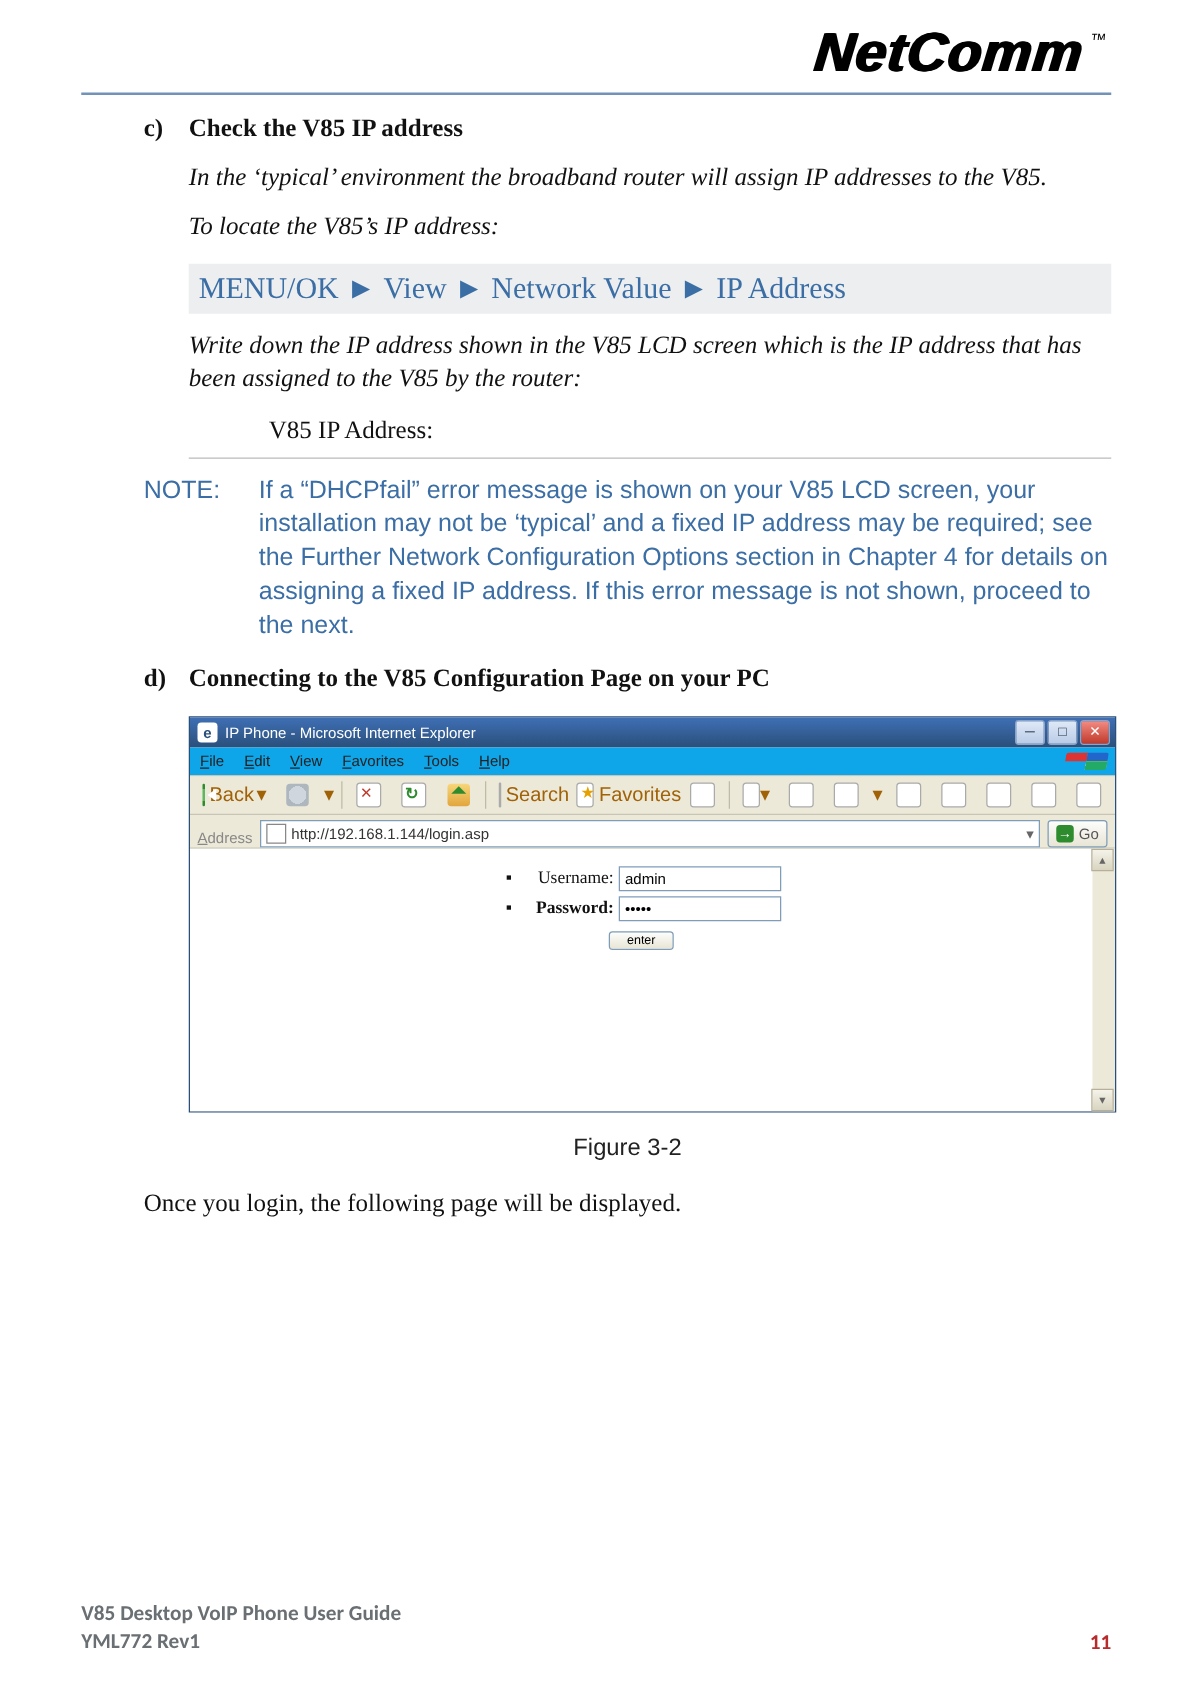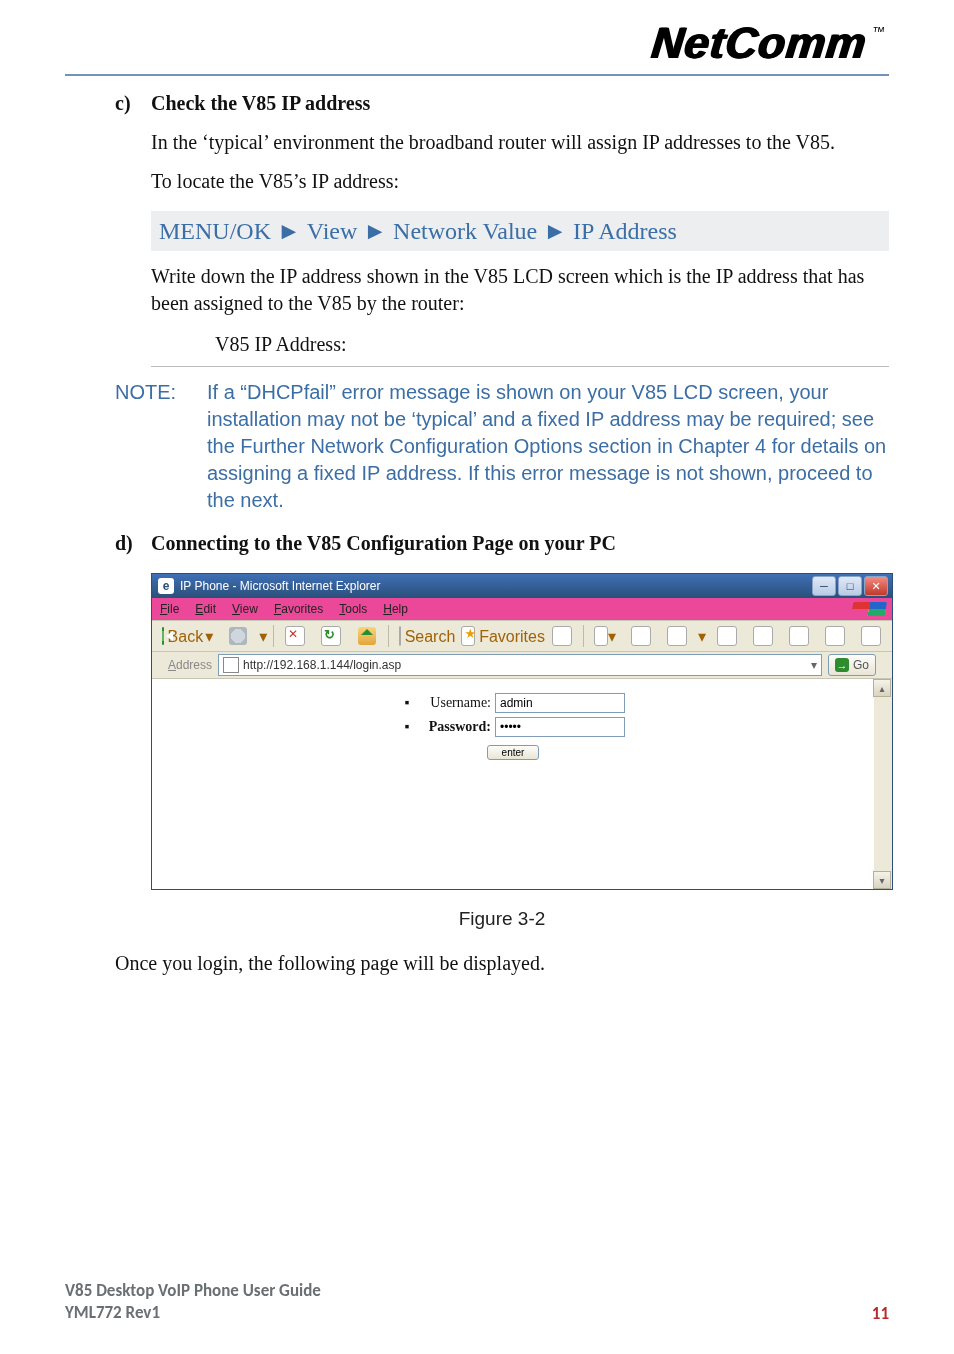--- a/index.html
+++ b/index.html
@@ -56,21 +56,21 @@
     border:none;
     border-top:2px solid var(--hr-blue);
     margin: 6px 0 14px 0;
   }
   
   .content { padding-left: 50px; font-size: 20px; line-height: 1.35; }
   .list-item { display:flex; margin:0 0 10px 0; }
   .li-letter { width: 36px; font-weight:bold; }
   .li-body   { flex:1; }
   .li-title  { font-weight:bold; }
-  .indent-p  { margin: 12px 0 10px 36px; }
+  .indent-p  { margin: 12px 0 10px 36px; font-style: italic; }
   .menu-path {
     background:#eceef0;
     color: var(--blue-link);
     padding: 4px 8px;
     margin: 16px 0 10px 36px;
     font-size:24px;
     display:flex;
     align-items:center;
     gap:6px;
     flex-wrap:wrap;
@@ -115,21 +115,21 @@
   .ie-winbtn {
     width:22px; height:18px; border:1px solid #8aa3c7;
     display:flex; align-items:center; justify-content:center;
     font-size:11px; border-radius:3px;
     background: linear-gradient(#dfe9f7, #b9cbe6);
     color:#234;
   }
   .ie-winbtn.close { background: linear-gradient(#f28b82,#c0392b); color:#fff; }
   .ie-menubar {
     display:flex; align-items:center; height:22px;
-    background:#ec4899; font-size:12px; color:#222;
+    background:#0ea5e9; font-size:12px; color:#222;
     border-bottom:1px solid #c9c5b6;
   }
   .ie-menubar span { padding:0 8px; }
   .ie-menubar span u { text-decoration: underline; }
   .ie-menubar .winflag { margin-left:auto; margin-right:6px; width:18px; height:14px;
     background:
       linear-gradient(90deg,#d33 0 50%,transparent 0),
       linear-gradient(90deg,transparent 0 50%,#2a6 0),
       linear-gradient(#26c 0 50%,#fc3 0);
     background-size: 100% 50%, 100% 50%, 50% 100%;
@@ -161,22 +161,22 @@
   .ico-home   { background:linear-gradient(#f7d67a,#e2a53d); position:relative; }
   .ico-home::after{ content:""; position:absolute; left:3px; top:2px; width:0; height:0;
     border-left:6px solid transparent; border-right:6px solid transparent; border-bottom:6px solid #2e8b2e; }
   .ico-search { background:#fff; border:1px solid #aaa; }
   .ico-fav    { background:#fff; border:1px solid #aaa; color:#e6a100; }
   .ico-fav::after{ content:"★"; position:relative; top:-2px; left:2px; font-size:13px; }
   .ico-gen    { background:#fff; border:1px solid #aaa; }
   .tb-sep { width:1px; height:22px; background:#c0bba7; }
   .tb-text { font-size:16px; color:#a16207;text-align:center; }
   .ie-addrbar {
-    display:flex; align-items:center; gap:6px; height:26px;
-    background:#ece9d8; padding:0 16px; border-bottom:1px solid #c9c5b6;
+    display:flex; align-items:flex-end; gap:6px; height:26px;
+    background:#ece9d8; padding:0 6px; border-bottom:1px solid #c9c5b6;
     font-size:12px; color:#555;
   }
   .ie-addrbar .lbl { color:#888; }
   .ie-addrbar .addr-input {
     flex:1; height:20px; background:#fff; border:1px solid #7f9db9;
     display:flex; align-items:center; padding:0 4px; gap:4px; color:#333;
   }
   .ie-addrbar .go {
     display:flex; align-items:center; gap:4px;
     height:20px; padding:0 6px; border:1px solid #7f9db9; border-radius:3px;

